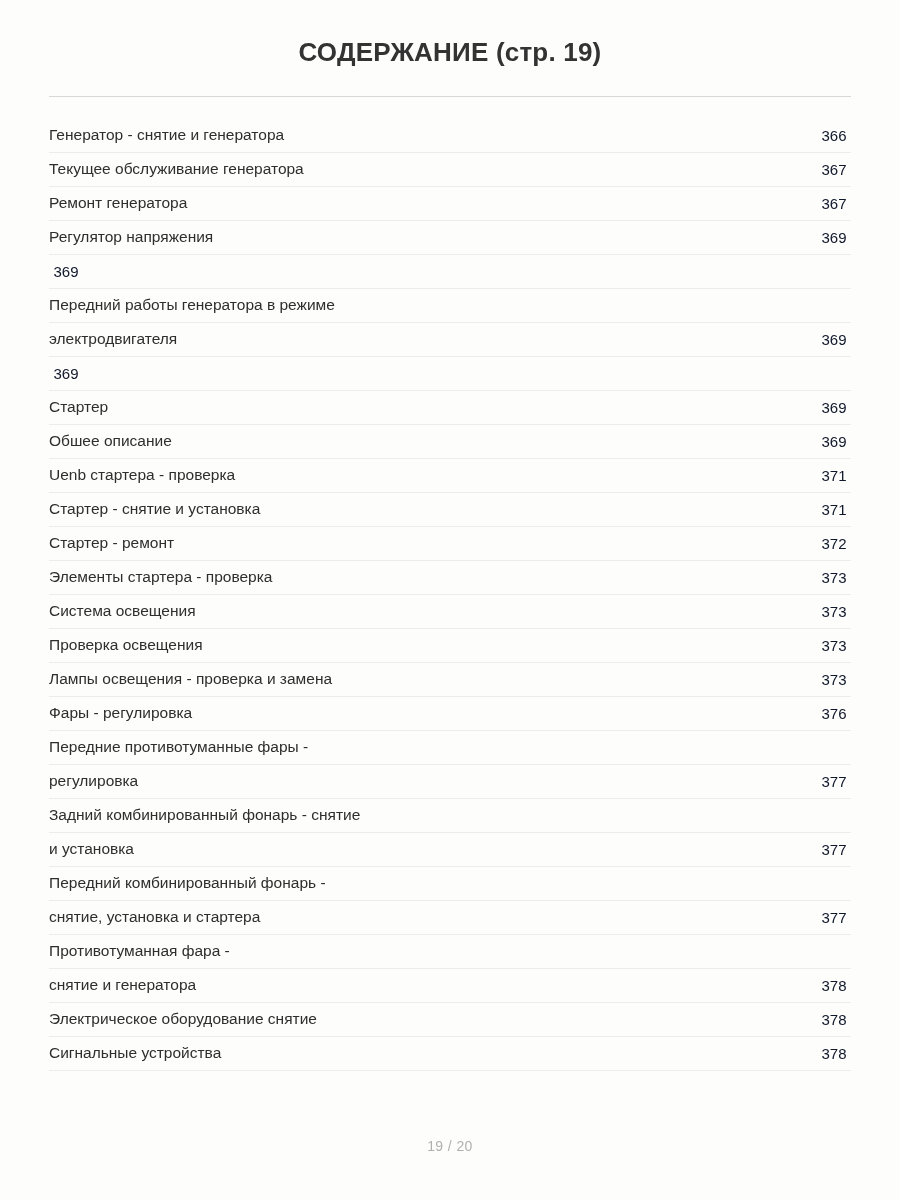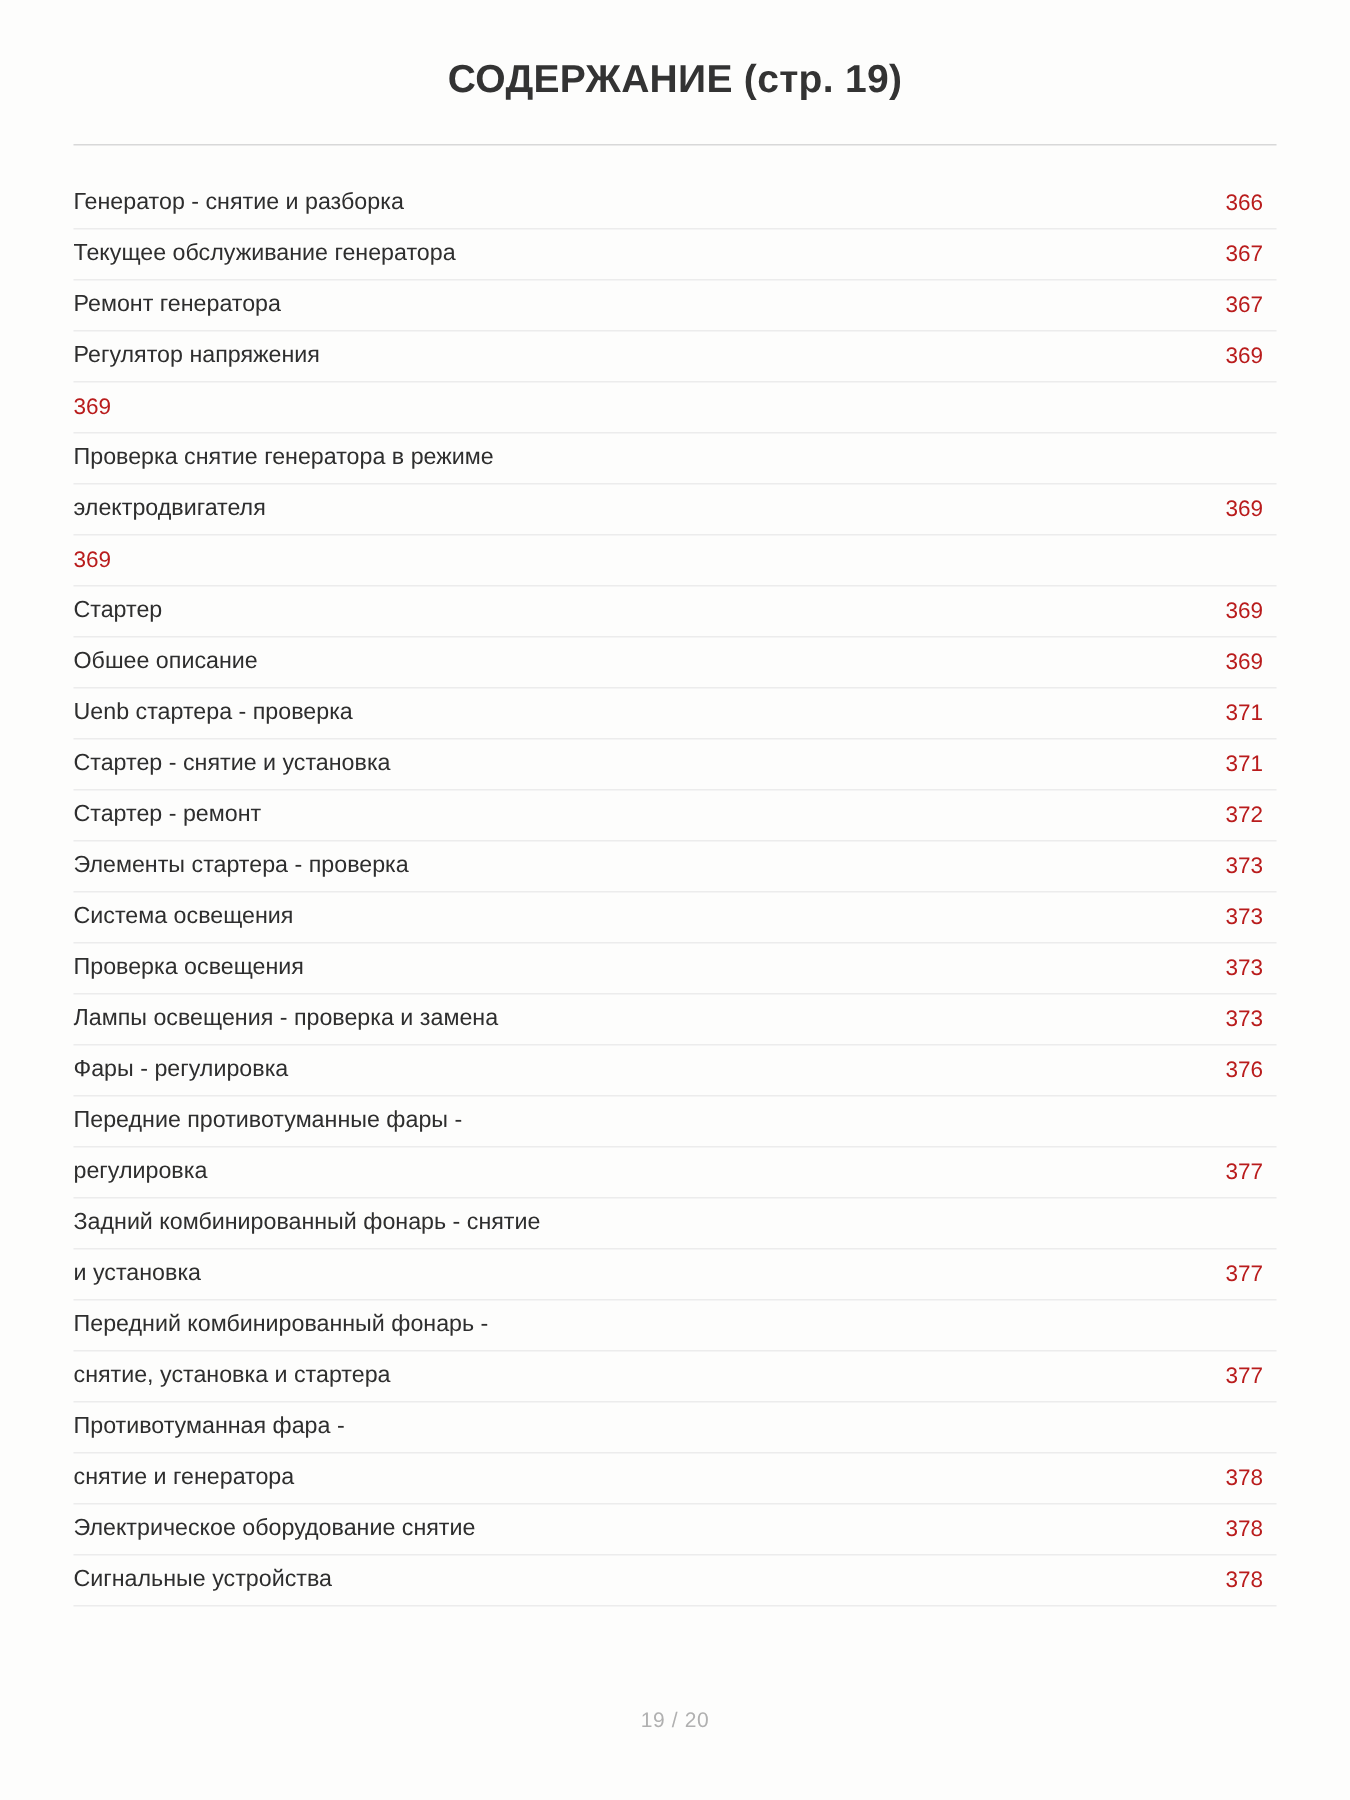--- a/index.html
+++ b/index.html
@@ -54,24 +54,24 @@
     font-size: 15.5px;
     color: #2e2e2e;
     line-height: 1.2;
     white-space: nowrap;
     overflow: hidden;
     text-overflow: ellipsis;
     padding-right: 16px;
   }
   .toc-row .entry-page {
     font-size: 15px;
-    color: #b91c1c;
+    color: #0f172a;
     line-height: 1.2;
     flex: 0 0 auto;
-    text-align: left;
+    text-align: center;
     min-width: 34px;
     white-space: nowrap;
   }
   .footer {
     position: absolute;
     left: 0;
     right: 0;
     bottom: 46px;
     text-align: center;
     font-size: 14px;
@@ -83,40 +83,40 @@
 <body>
 
 <div class="page">
 
   <h1 class="doc-title">СОДЕРЖАНИЕ (стр. 19)</h1>
 
   <div class="title-rule"></div>
 
   <div class="toc">
       <div class="toc-row">
-        <span class="entry-title">Генератор - снятие и разборка</span>
+        <span class="entry-title">Генератор - снятие и генератора</span>
         <span class="entry-page">366</span>
       </div>
       <div class="toc-row">
         <span class="entry-title">Текущее обслуживание генератора</span>
         <span class="entry-page">367</span>
       </div>
       <div class="toc-row">
         <span class="entry-title">Ремонт генератора</span>
         <span class="entry-page">367</span>
       </div>
       <div class="toc-row">
         <span class="entry-title">Регулятор напряжения</span>
         <span class="entry-page">369</span>
       </div>
       <div class="toc-row">
         <span class="entry-page">369</span>
       </div>
       <div class="toc-row">
-        <span class="entry-title">Проверка снятие генератора в режиме</span>
+        <span class="entry-title">Передний работы генератора в режиме</span>
         <span class="entry-page"></span>
       </div>
       <div class="toc-row">
         <span class="entry-title">электродвигателя</span>
         <span class="entry-page">369</span>
       </div>
       <div class="toc-row">
         <span class="entry-page">369</span>
       </div>
       <div class="toc-row">

